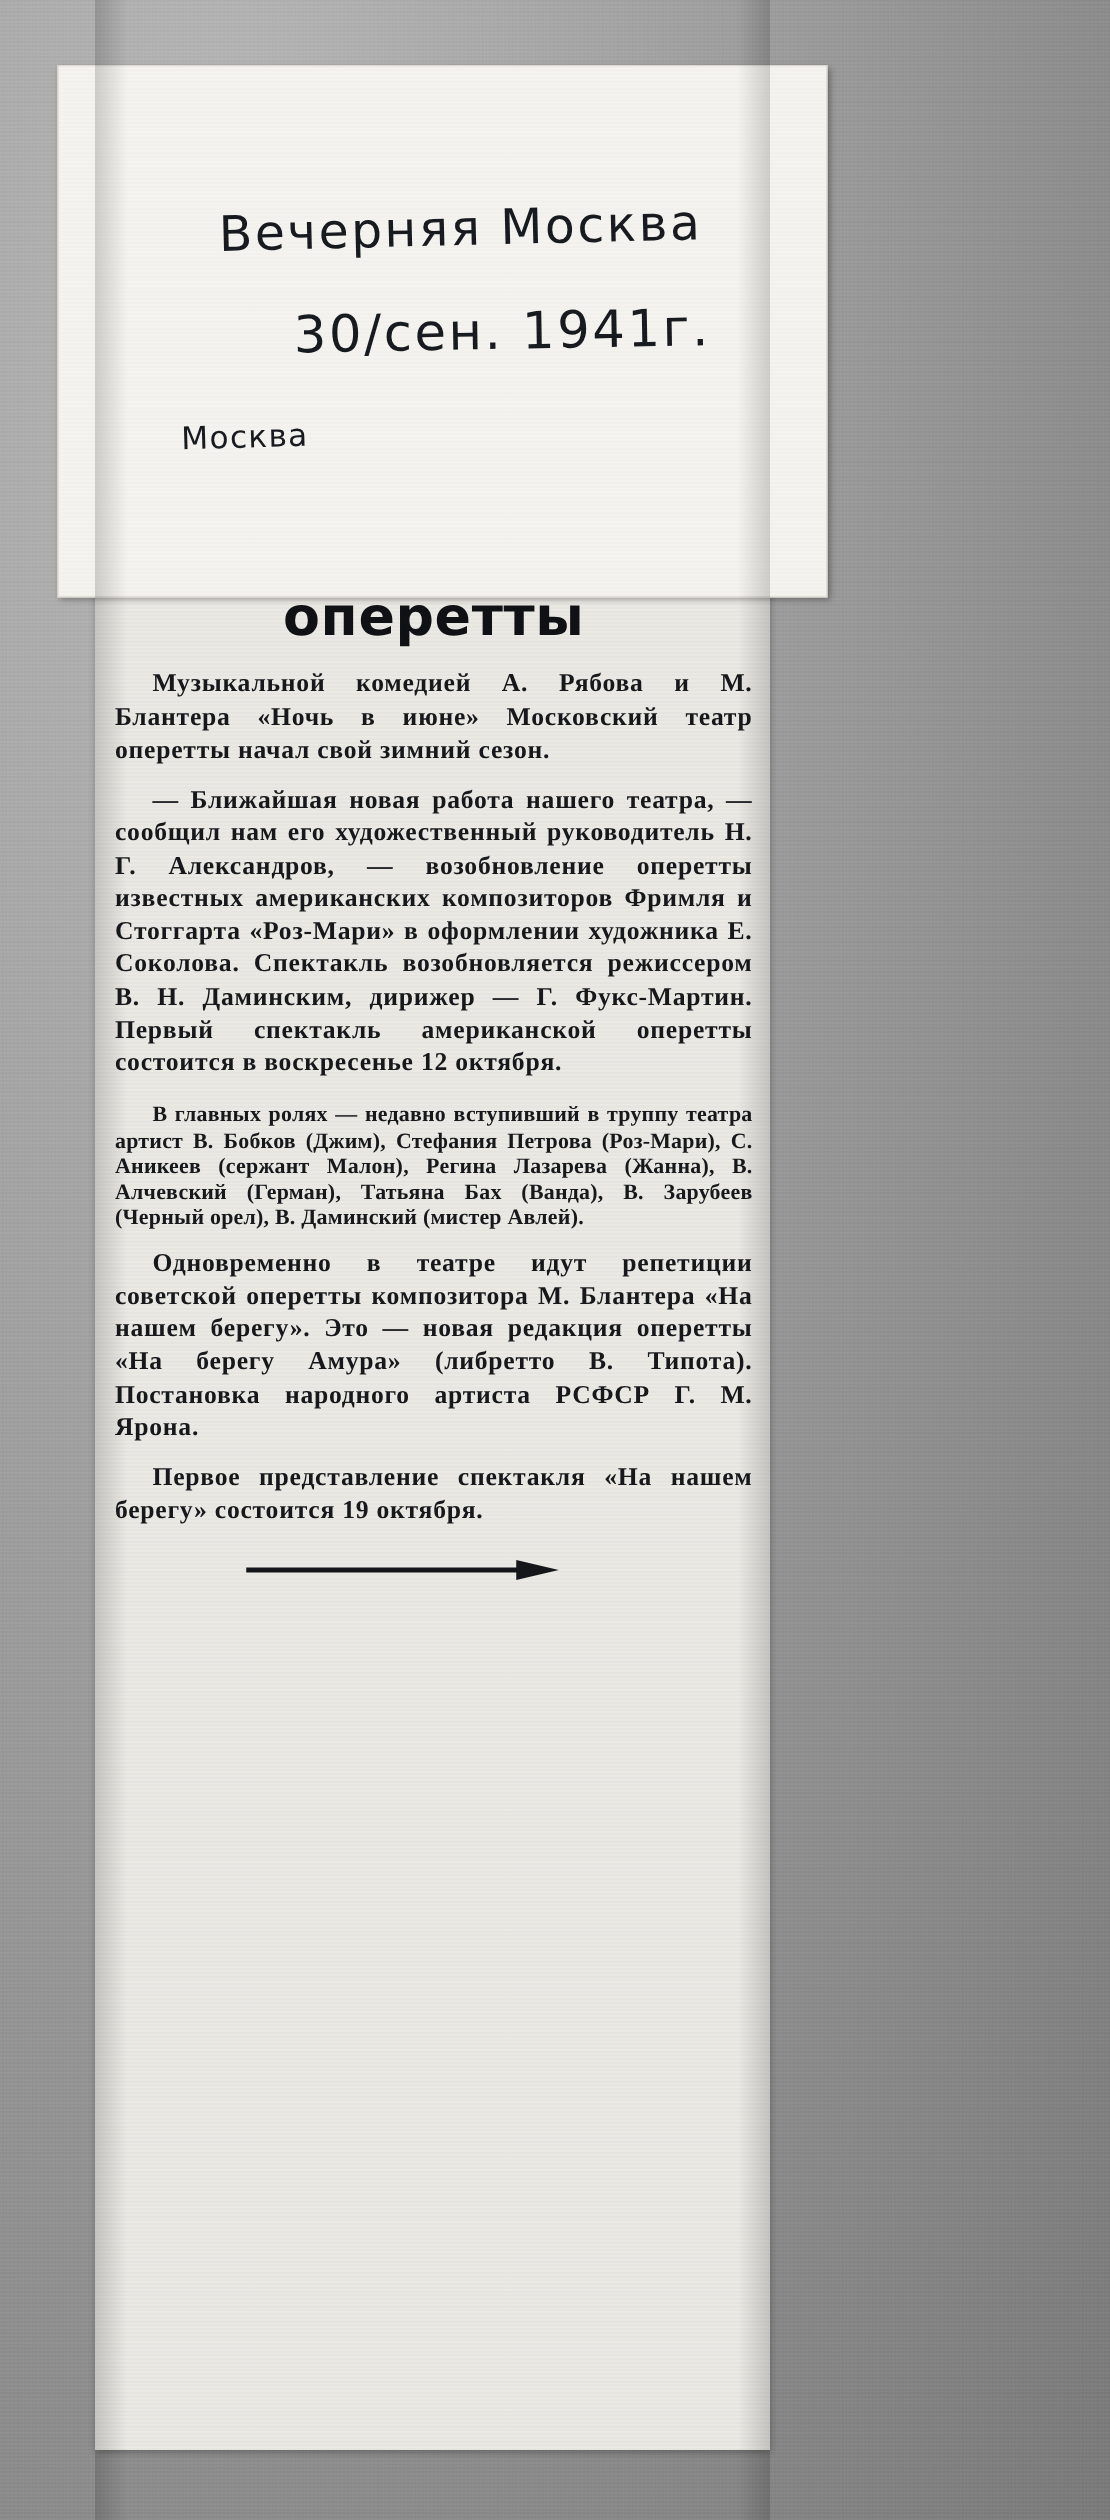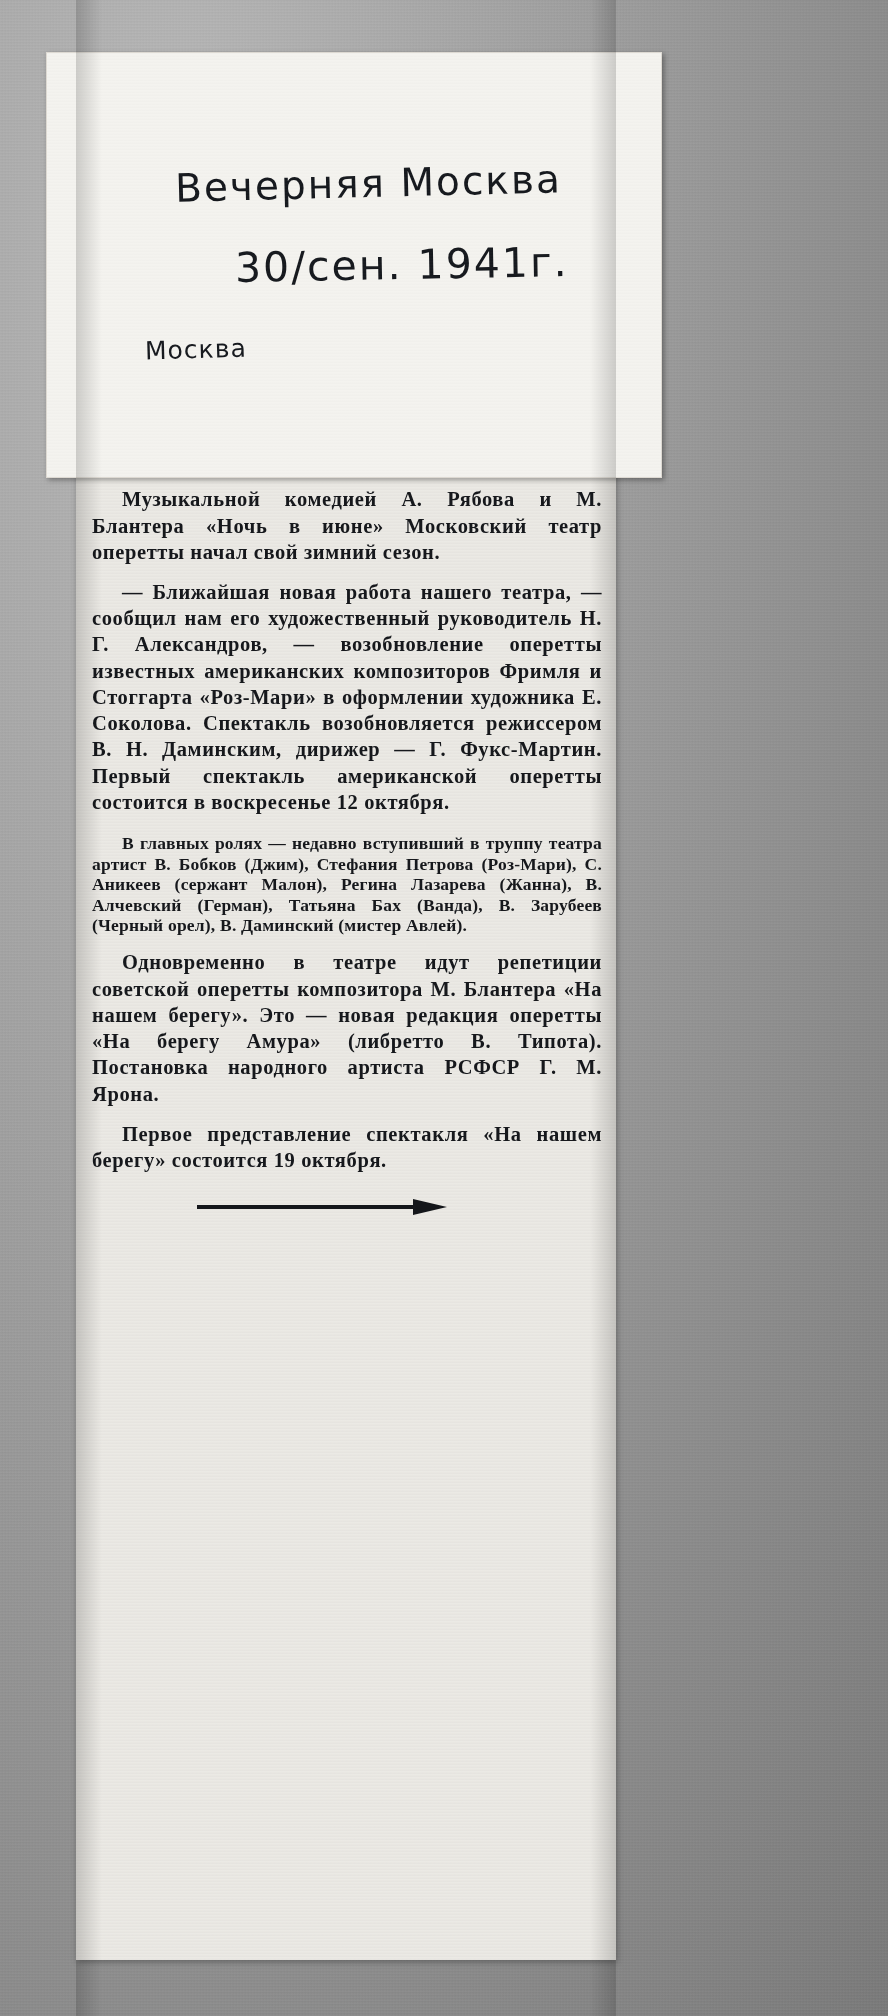--- a/index.html
+++ b/index.html
@@ -183,20 +183,21 @@
 <body>
 
 <div id="scan">
 
   <div id="clipping">
     <div id="clip-inner">
 
       <h1 id="headline">
         <span class="hl-line">Зимний сезон</span>
         <span class="hl-line">в театре</span>
+        <span class="hl-line">оперетты</span>
       </h1>
 
       <div id="paras">
         <p class="para">Музыкальной комедией А. Рябова и М. Блантера «Ночь в июне» Московский театр оперетты начал свой зимний сезон.</p>
         <p class="para">— Ближайшая новая работа нашего театра, — сообщил нам его художественный руководитель Н. Г. Александров, — возобновление оперетты известных американских композиторов Фримля и Стоггарта «Роз-Мари» в оформлении художника Е. Соколова. Спектакль возобновляется режиссером В. Н. Даминским, дирижер — Г. Фукс-Мартин. Первый спектакль американской оперетты состоится в воскресенье 12 октября.</p>
         <p class="para small">В главных ролях — недавно вступивший в труппу театра артист В. Бобков (Джим), Стефания Петрова (Роз-Мари), С. Аникеев (сержант Малон), Регина Лазарева (Жанна), В. Алчевский (Герман), Татьяна Бах (Ванда), В. Зарубеев (Черный орел), В. Даминский (мистер Авлей).</p>
         <p class="para">Одновременно в театре идут репетиции советской оперетты композитора М. Блантера «На нашем берегу». Это — новая редакция оперетты «На берегу Амура» (либретто В. Типота). Постановка народного артиста РСФСР Г. М. Ярона.</p>
         <p class="para">Первое представление спектакля «На нашем берегу» состоится 19 октября.</p>
       </div>
 

